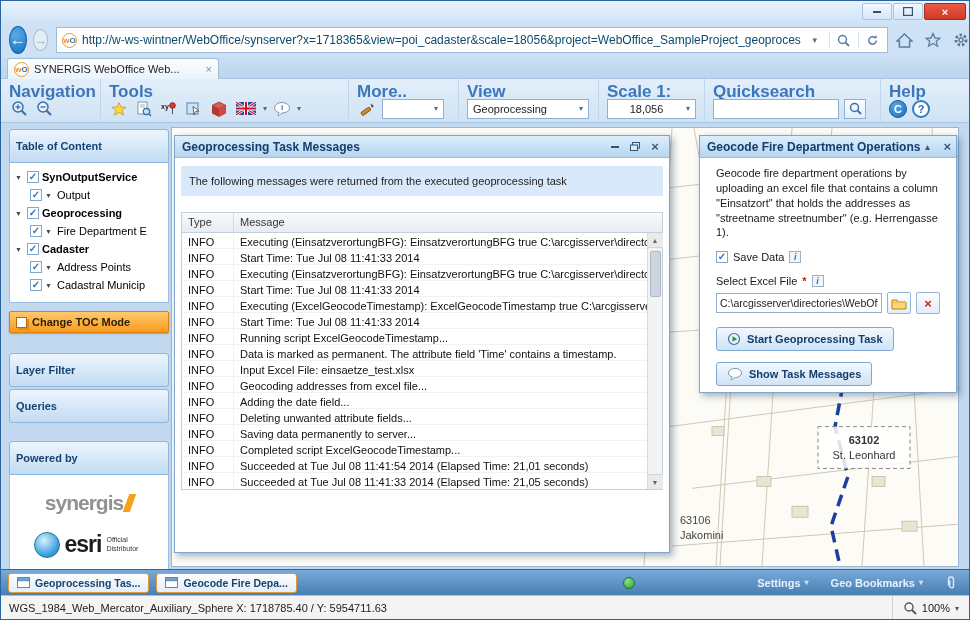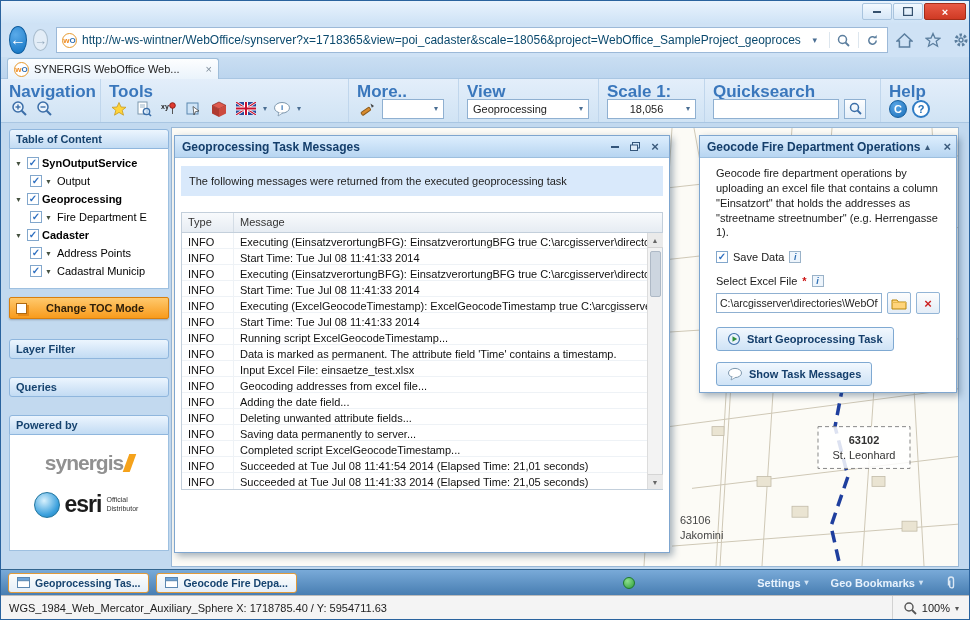--- a/index.html
+++ b/index.html
@@ -45,31 +45,31 @@
   .helpico{width:18px;height:18px;border-radius:50%;display:flex;align-items:center;justify-content:center;font-size:11px;font-weight:bold}
   .helpico.c{background:radial-gradient(circle at 35% 30%,#58a5e6,#1b6fb8);color:#fff;border:1px solid #135d9e}
   .helpico.q{background:#fff;color:#2470b6;border:2px solid #2f7cc4}
 
   
   .main{position:absolute;left:0;top:122px;width:100%;height:446px;background:#c2d9ef;overflow:hidden}
   .map{position:absolute;left:170px;top:4px;right:10px;bottom:2px;background:#fcfbf6;border:1px solid #9ab8d6}
 
   
   .sidebar{position:absolute;left:8px;top:6px;width:160px}
-  .phdr{height:20px;background:linear-gradient(#ecf5fe,#c2dbf3);border:1px solid #8fb6dd;border-radius:3px;display:flex;align-items:flex-start;padding:3px 6px;font-size:11px;font-weight:bold;color:#16436f}
+  .phdr{height:20px;background:linear-gradient(#ecf5fe,#c2dbf3);border:1px solid #8fb6dd;border-radius:3px;display:flex;align-items:center;padding:16px 6px;font-size:11px;font-weight:bold;color:#16436f}
   .phdr.top{border-radius:3px 3px 0 0}
   .toc-body{background:#fff;border:1px solid #9ec0e0;border-top:none;padding:5px 2px 8px 5px}
   .tree-row{display:flex;align-items:center;height:18px;gap:3px;font-size:11px;white-space:nowrap;overflow:hidden;color:#000}
   .tree-row.parent{font-weight:bold}
   .tree-row.child{padding-left:15px}
   .tw{font-size:7px;color:#44503f;width:9px;flex:none}
   .cb{width:12px;height:12px;border:1px solid #82a7cc;background:#fff;display:flex;align-items:center;justify-content:center;font-size:10px;color:#2e6fc0;font-weight:bold;line-height:1;flex:none}
-  .toc-btn{margin-top:8px;height:22px;background:linear-gradient(#ffc96d,#f89b1c);border:1px solid #d87f0e;border-radius:2px;display:flex;align-items:center;gap:19px;padding:0 6px;font-size:11px;font-weight:bold;color:#30200a;box-shadow:0 1px 2px rgba(0,0,0,.25)}
+  .toc-btn{margin-top:8px;height:22px;background:linear-gradient(#ffc96d,#f89b1c);border:1px solid #d87f0e;border-radius:2px;display:flex;align-items:center;gap:5px;padding:0 6px;font-size:11px;font-weight:bold;color:#30200a;box-shadow:0 1px 2px rgba(0,0,0,.25)}
   .toc-ico{width:11px;height:11px;background:#fff;border:1px solid #b06a10;box-shadow:2px 2px 0 #e88a16;flex:none}
-  .sb-bar{margin-top:18px}
+  .sb-bar{margin-top:2px}
   .pb-body{background:#fff;border:1px solid #9ec0e0;border-top:none;height:116px;padding:10px 6px 6px}
   .syn-logo{display:flex;align-items:center;justify-content:center;gap:3px;margin-top:6px}
   .syn-text{font-size:21px;font-weight:bold;color:#919191;letter-spacing:-1px}
   .syn-slash{width:7px;height:18px;background:#f5a21b;transform:skewX(-20deg)}
   .esri-row{display:flex;align-items:center;gap:5px;margin-top:16px;justify-content:center}
   .globe{width:26px;height:26px;border-radius:50%;background:radial-gradient(circle at 38% 32%,#d8f1fd,#3aa0dd 65%,#1e78ad);border:1px solid #20759f;flex:none}
   .esri-text{font-size:23px;font-weight:bold;color:#1c1c1c;letter-spacing:-1px}
   .esri-sub{font-size:7px;color:#333;width:38px;line-height:1.2}
 
   

